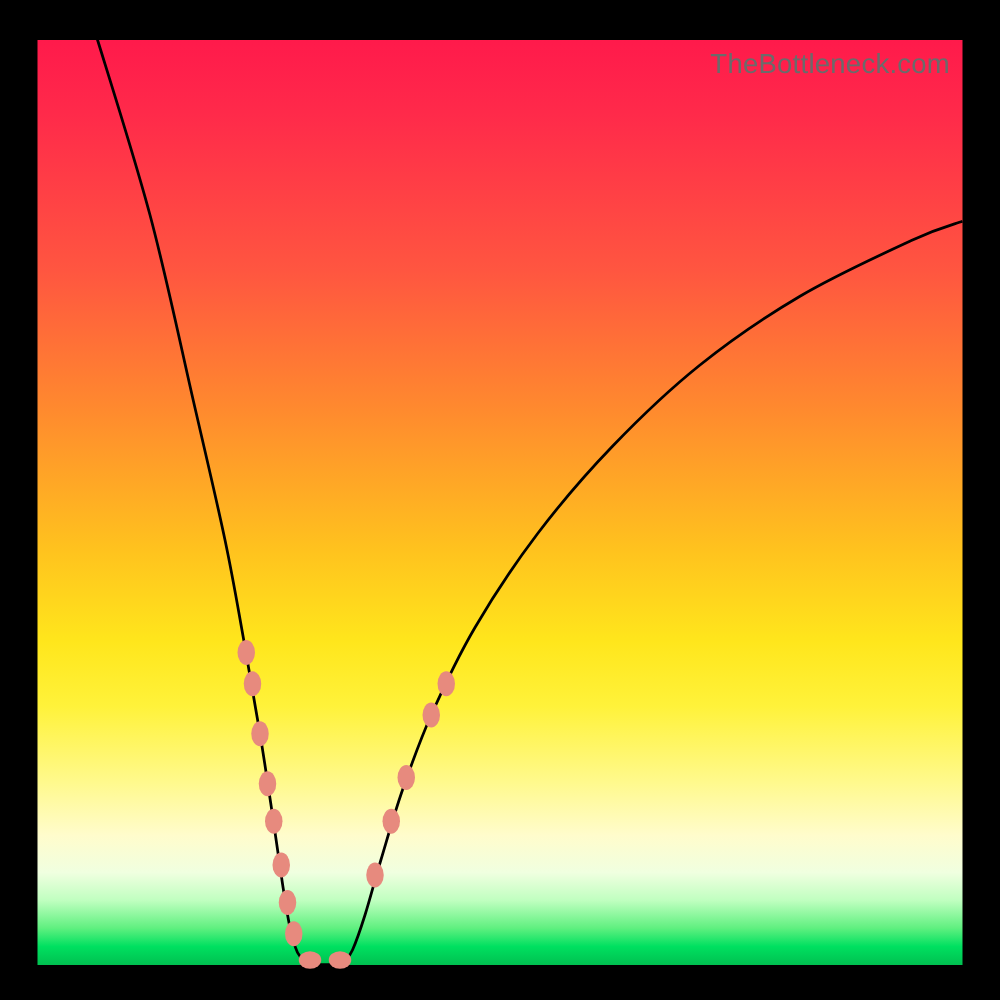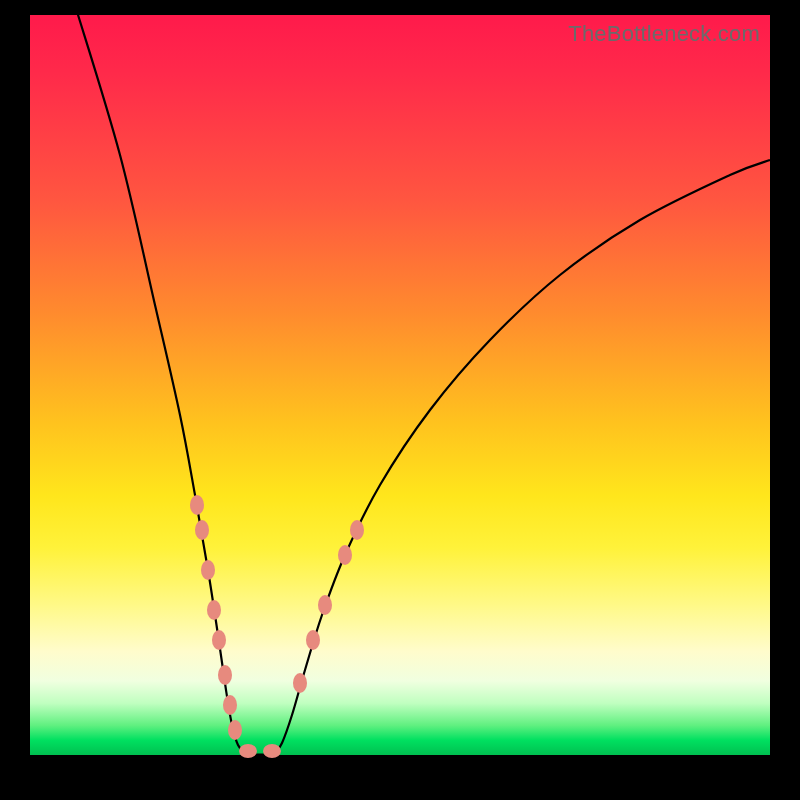--- a/index.html
+++ b/index.html
@@ -7,21 +7,21 @@
     padding: 0;
     width: 800px;
     height: 800px;
     background: #000;
     overflow: hidden;
     font-family: Arial, Helvetica, sans-serif;
   }
   .frame {
     position: absolute;
     left: 30px;
-    top: 15px;
+    top: 32px;
     width: 740px;
     height: 740px;
     background: linear-gradient(to bottom,
       #ff1a4b 0%,
       #ff2a4a 8%,
       #ff5640 25%,
       #ff8a2e 40%,
       #ffc21e 55%,
       #ffe61c 65%,
       #fff23a 72%,

